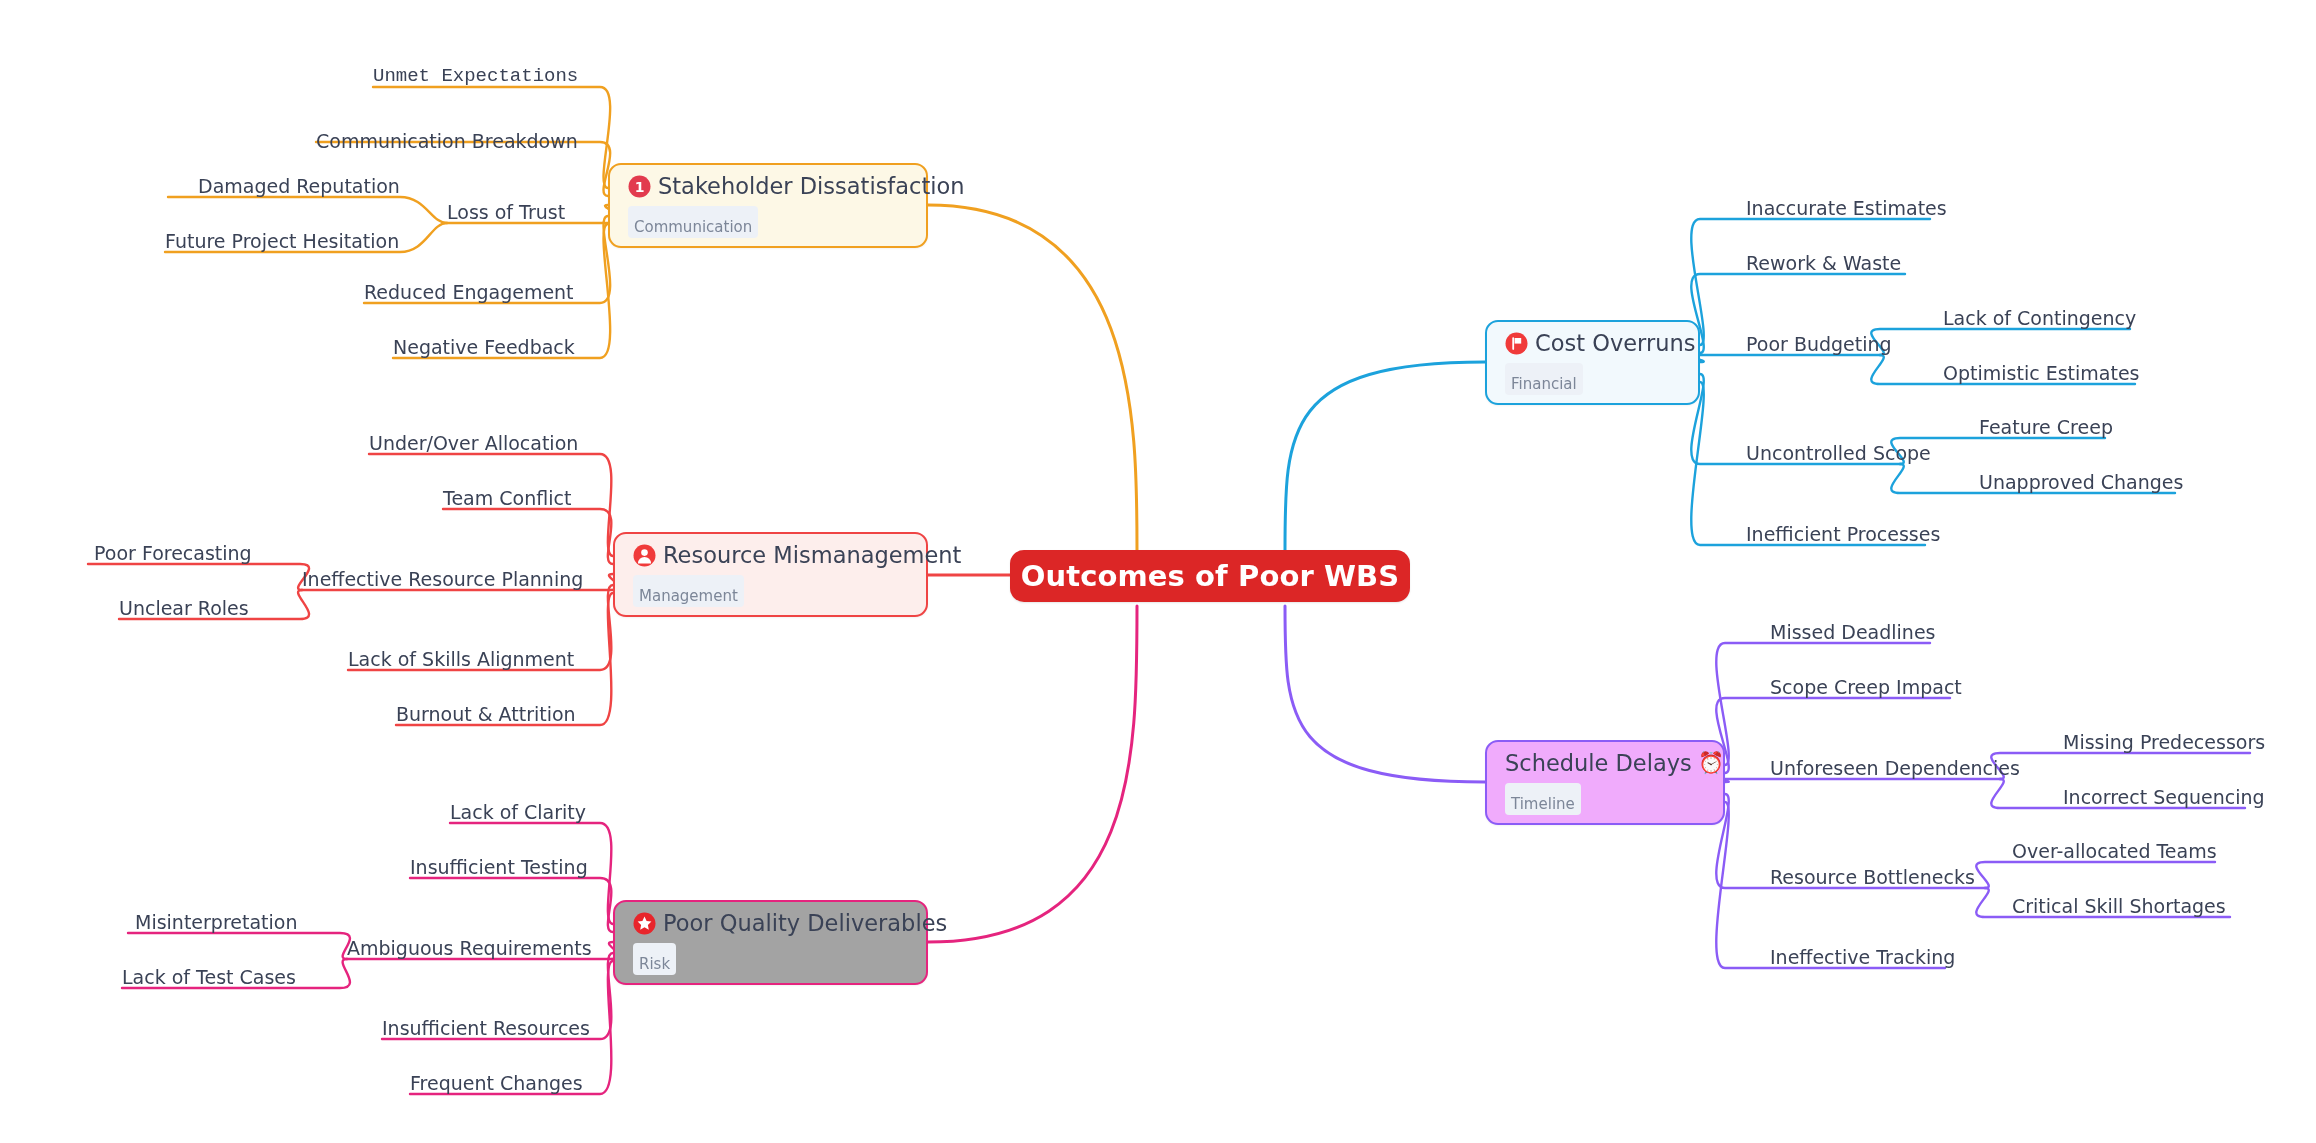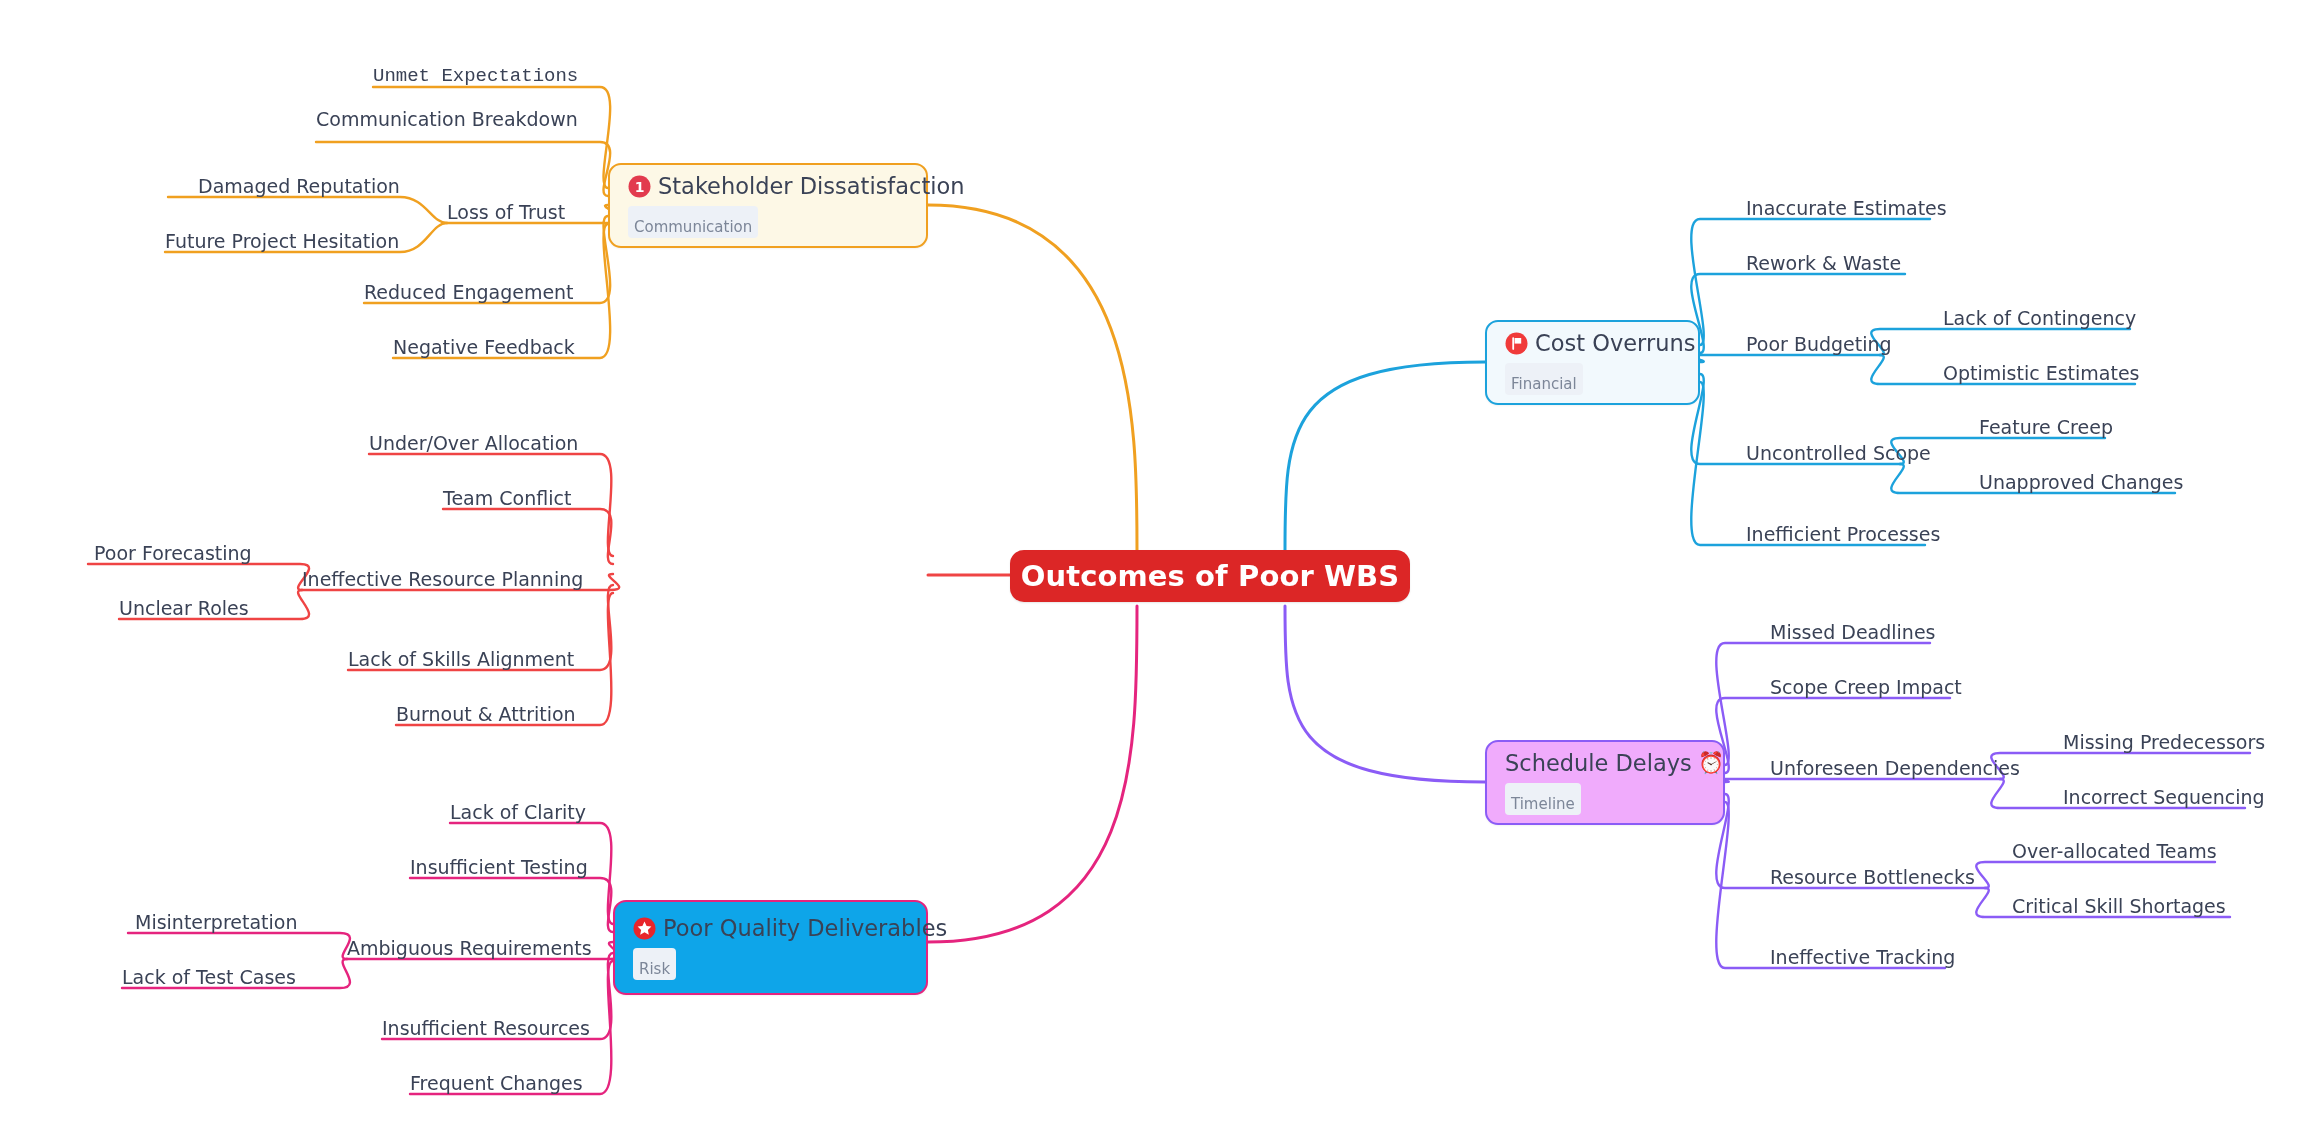--- a/index.html
+++ b/index.html
@@ -134,37 +134,50 @@
             <circle cx="11.5" cy="11.5" r="11" fill="#E23B4E"></circle>
             <text x="11.5" y="17" text-anchor="middle" font-family="DejaVu Sans, sans-serif" font-size="14" font-weight="bold" fill="#fff">1</text>
           </svg>
       </span>
       <span class="title-text">Stakeholder Dissatisfaction</span>
     </div>
     <span class="branch-tag">Communication</span>
   </div>
 
   <div class="leaf l" style="left:373px;top:67px;font-family:Liberation Mono, monospace;">Unmet Expectations</div>
-  <div class="leaf l" style="left:316px;top:110px;">Communication Breakdown</div>
+  <div class="leaf l" style="left:316px;top:132px;">Communication Breakdown</div>
   <div class="leaf l" style="left:447px;top:203px;">Loss of Trust</div>
   <div class="leaf l" style="left:198px;top:177px;">Damaged Reputation</div>
   <div class="leaf l" style="left:165px;top:232px;">Future Project Hesitation</div>
   <div class="leaf l" style="left:364px;top:283px;">Reduced Engagement</div>
   <div class="leaf l" style="left:393px;top:338px;">Negative Feedback</div>
 
+  <div class="branch-node" style="left:613px;top:532px;width:315px;height:85px;border-color:#EF4444;background:#FDEEEC;">
+    <div class="branch-title">
+      <span class="ico">
+        <svg width="23" height="23" viewBox="0 0 23 23">
+            <circle cx="11.5" cy="11.5" r="11" fill="#F03A3A"></circle>
+            <circle cx="11.5" cy="8.6" r="3.3" fill="#fff"></circle>
+            <path d="M4.9 19.5a6.6 6.6 0 0 1 13.2 0z" fill="#fff"></path>
+          </svg>
+      </span>
+      <span class="title-text">Resource Mismanagement</span>
+    </div>
+    <span class="branch-tag">Management</span>
+  </div>
 
   <div class="leaf l" style="left:369px;top:434px;">Under/Over Allocation</div>
   <div class="leaf l" style="left:443px;top:489px;">Team Conflict</div>
   <div class="leaf l" style="left:302px;top:570px;">Ineffective Resource Planning</div>
   <div class="leaf l" style="left:94px;top:544px;">Poor Forecasting</div>
   <div class="leaf l" style="left:119px;top:599px;">Unclear Roles</div>
   <div class="leaf l" style="left:348px;top:650px;">Lack of Skills Alignment</div>
   <div class="leaf l" style="left:396px;top:705px;">Burnout &amp; Attrition</div>
 
-  <div class="branch-node" style="left:613px;top:900px;width:315px;height:95px;border-color:#E5247E;background:#0ea5e9;">
+  <div class="branch-node" style="left:613px;top:900px;width:315px;height:85px;border-color:#E5247E;background:#a3a3a3;">
     <div class="branch-title">
       <span class="ico">
         <svg width="23" height="23" viewBox="0 0 23 23">
             <circle cx="11.5" cy="11.5" r="11" fill="#E8252B"></circle>
             <path d="M11.5 4.6l2.1 4.4 4.8.6-3.5 3.3.9 4.8-4.3-2.4-4.3 2.4.9-4.8L4.6 9.6l4.8-.6z" fill="#fff"></path>
           </svg>
       </span>
       <span class="title-text">Poor Quality Deliverables</span>
     </div>
     <span class="branch-tag">Risk</span>

